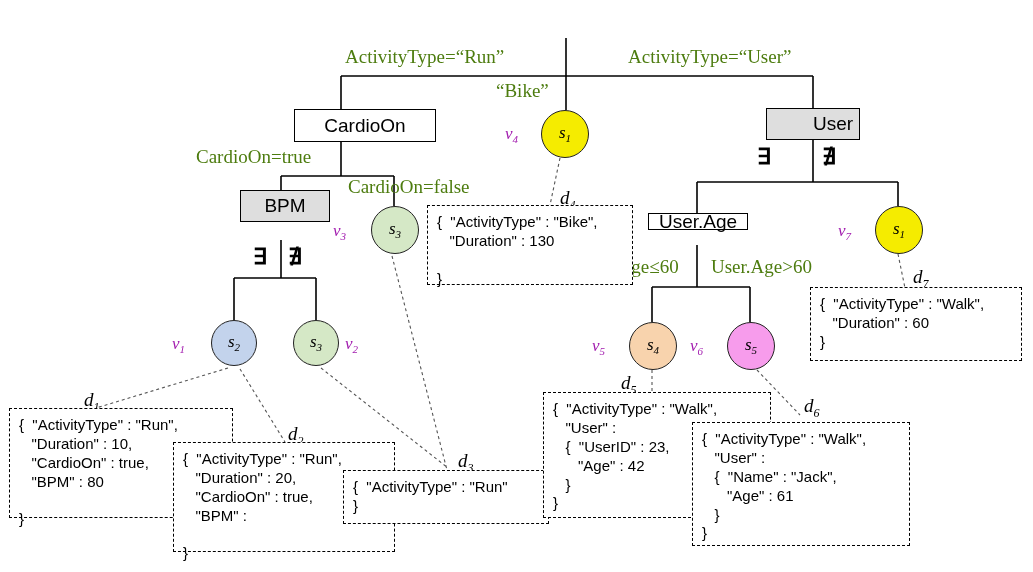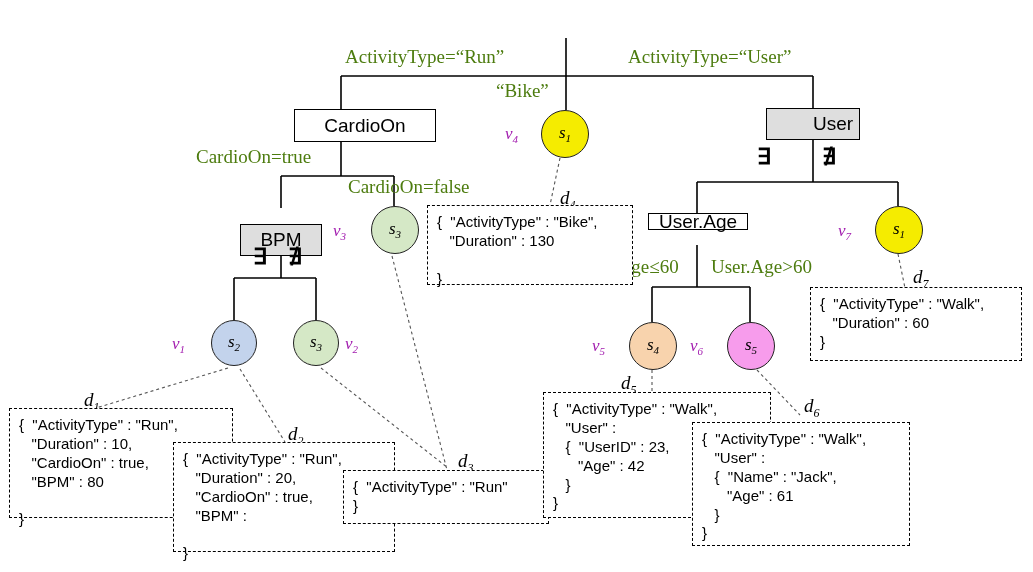--- a/index.html
+++ b/index.html
@@ -83,21 +83,21 @@
       <line x1="757" y1="370" x2="800" y2="415"></line>
       <line x1="898" y1="254" x2="905" y2="288"></line>
     </g>
   </svg>
 
 
   <div class="node-box" style="left:294px;top:109px;width:142px;height:33px;">
     <span>CardioOn</span>
   </div>
 
-  <div class="node-box shaded" style="left:240px;top:224px;width:82px;height:32px;">
+  <div class="node-box shaded" style="left:240px;top:190px;width:90px;height:32px;">
     <span>BPM</span>
   </div>
 
   <div class="node-box shaded" style="left:766px;top:108px;width:94px;height:32px;padding-left:40px;">
     <span>User</span>
   </div>
 
   <div class="node-box" style="left:648px;top:213px;width:100px;height:17px;">
     <span>User.Age</span>
   </div>

